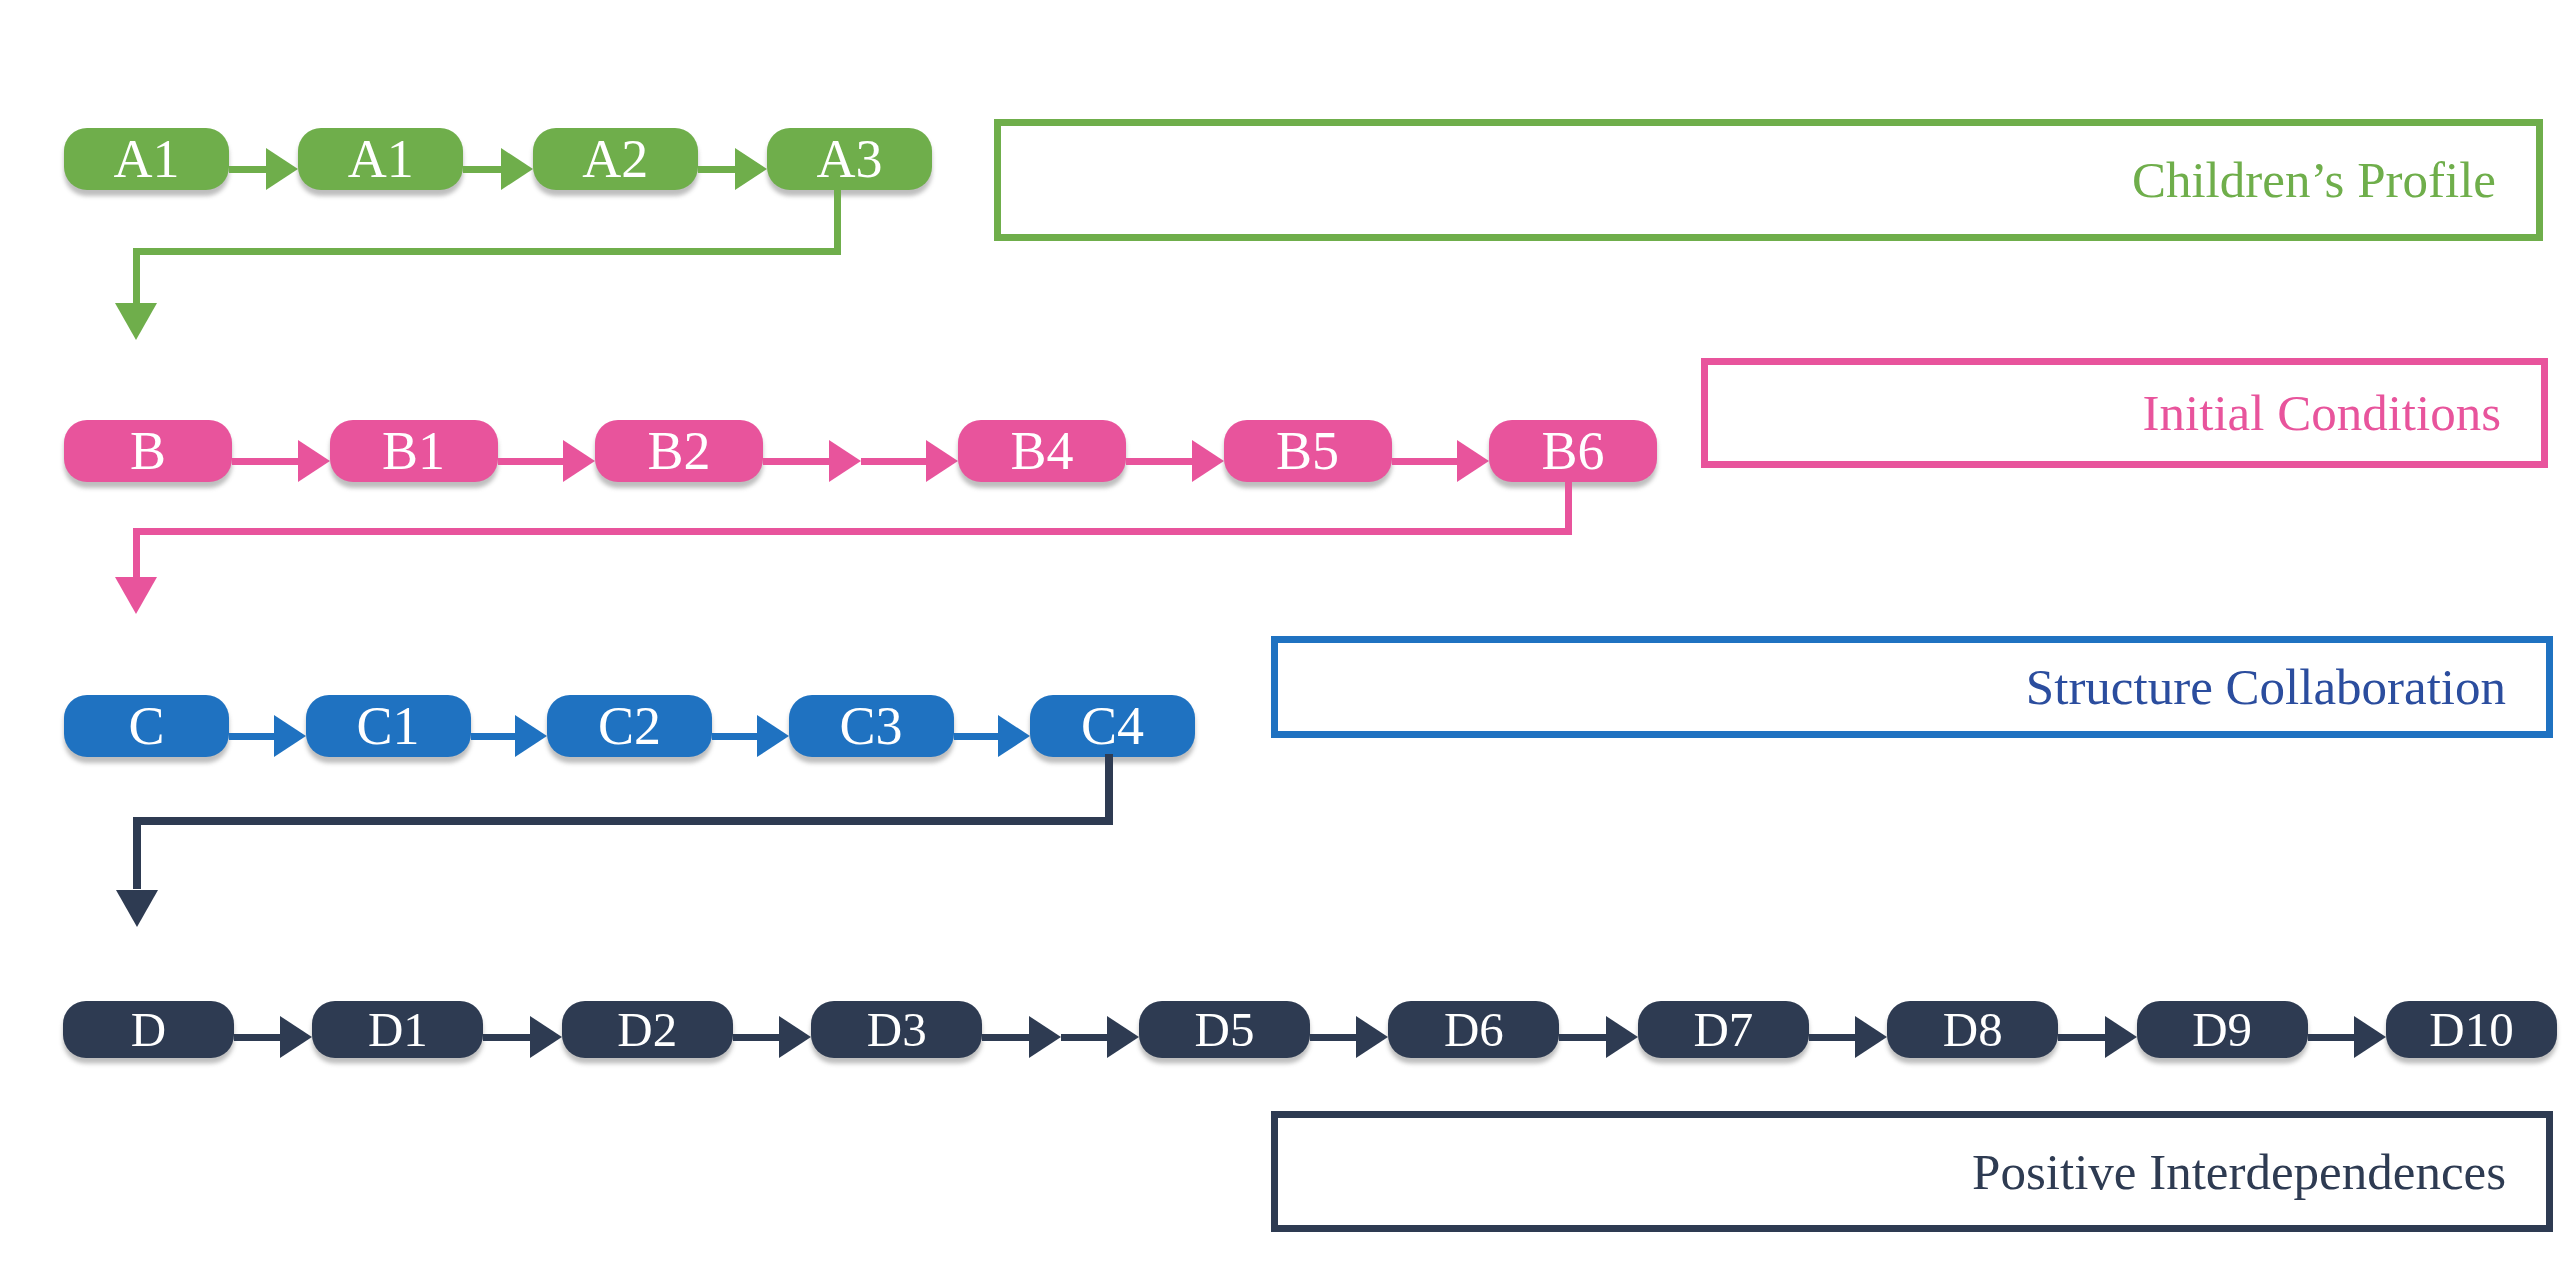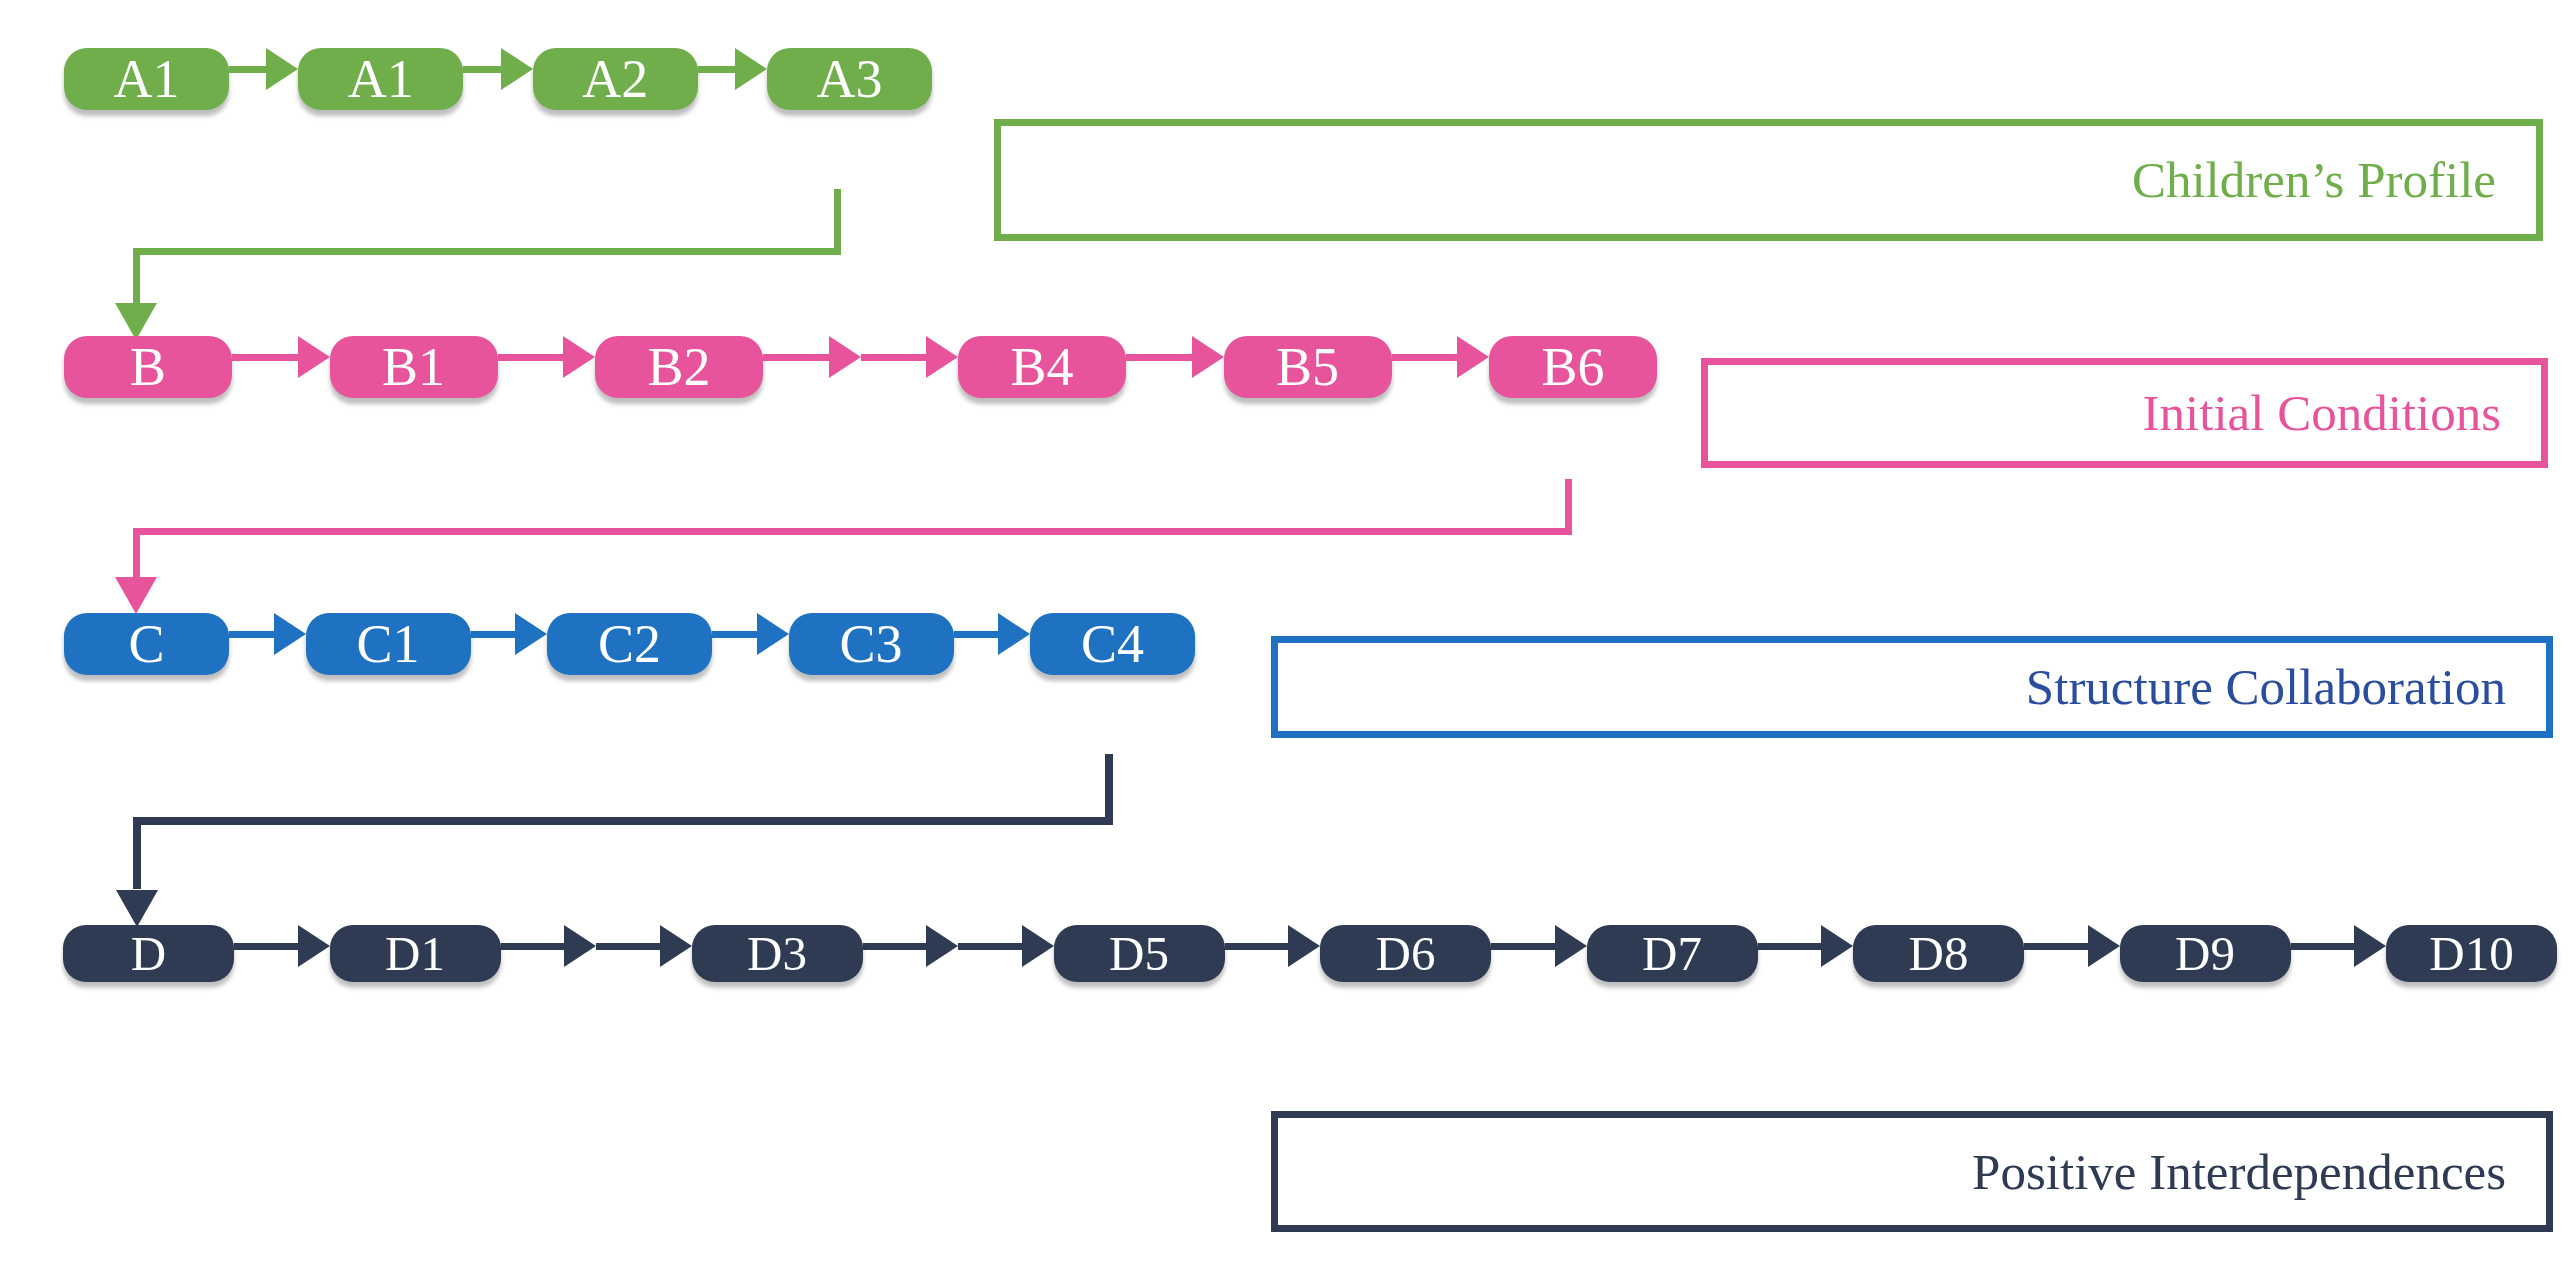--- a/index.html
+++ b/index.html
@@ -12,21 +12,21 @@
     height: 1270px;
     background: #ffffff;
     overflow: hidden;
   }
 
   
   .node-row {
     position: absolute;
     display: flex;
     justify-content: space-between;
-    align-items: flex-start;
+    align-items: flex-end;
     padding-left: 6px;
   }
   .node {
     border-radius: 23px;
     background: var(--c);
     color: #ffffff;
     display: flex;
     align-items: center;
     justify-content: center;
     font-size: 54px;
@@ -195,20 +195,21 @@
     <div class="node">D</div>
     <div class="harrow">
         <i class="stem"></i>
         <i class="head"></i>
       </div>
     <div class="node">D1</div>
     <div class="harrow">
         <i class="stem"></i>
         <i class="head"></i>
       </div>
+    <div class="node">D2</div>
     <div class="harrow">
         <i class="stem"></i>
         <i class="head"></i>
       </div>
     <div class="node">D3</div>
     <div class="harrow">
         <i class="stem"></i>
         <i class="head"></i>
       </div>
     <div class="harrow">

